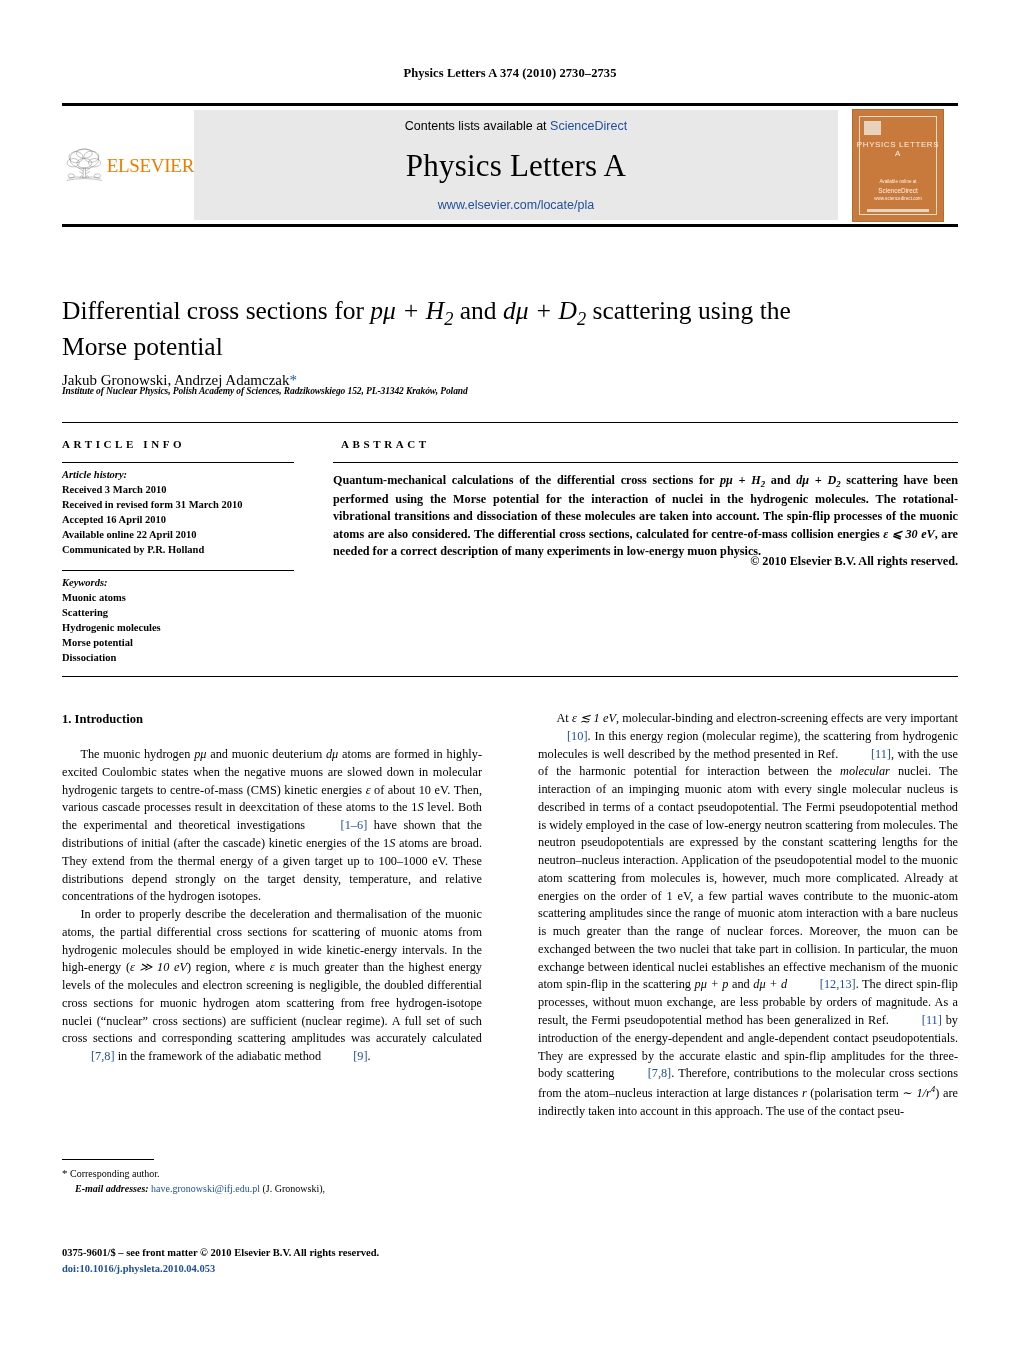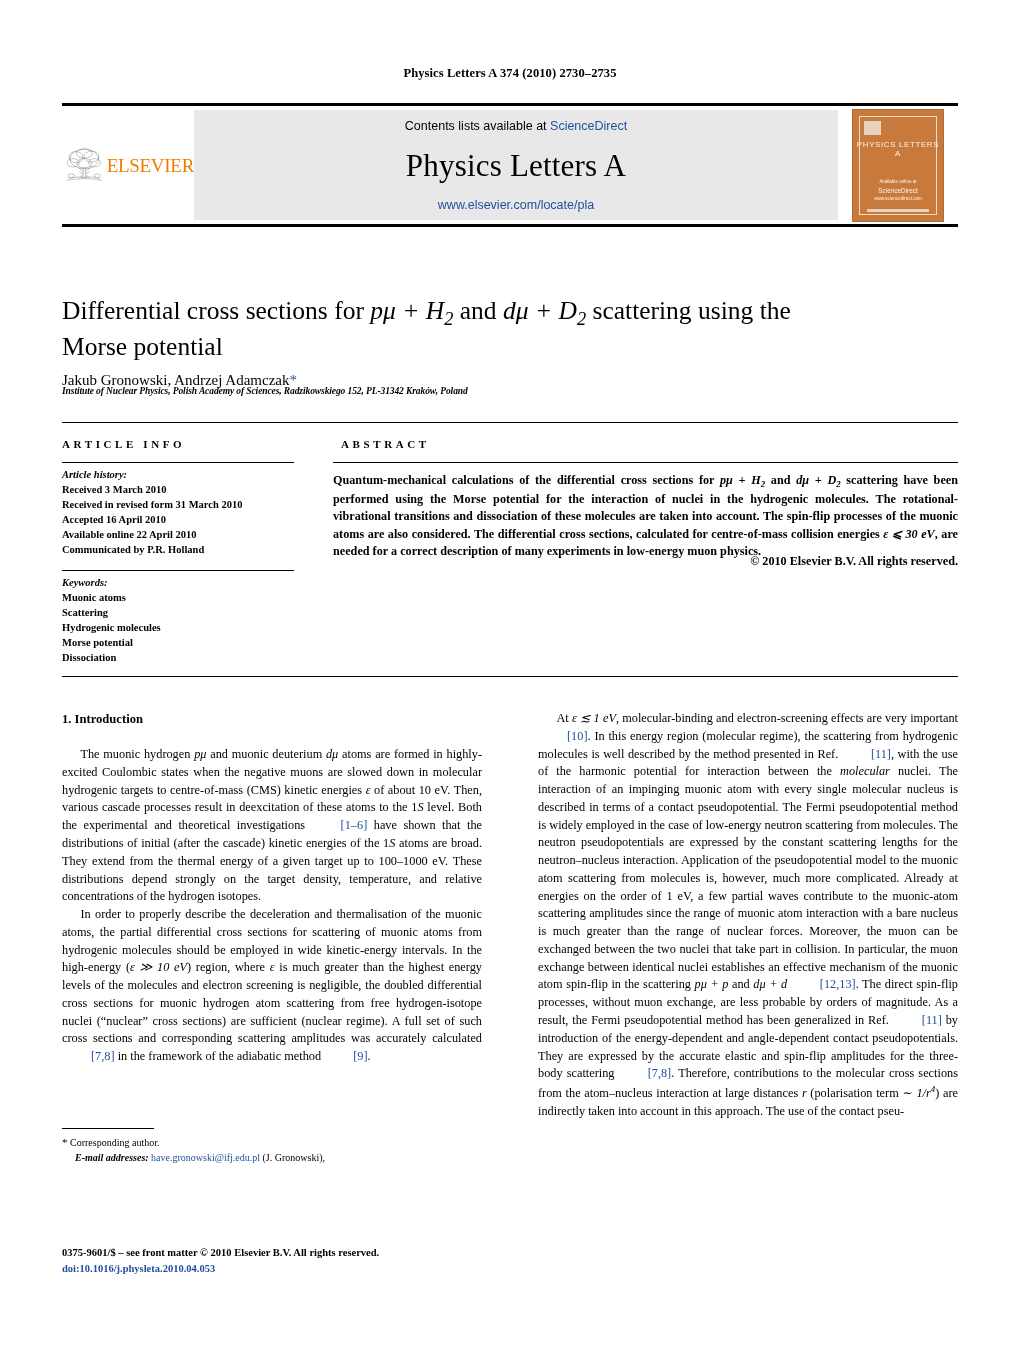--- a/index.html
+++ b/index.html
@@ -270,21 +270,21 @@
     margin: 0 0 18px 0;
   }
   .col p { margin: 0; text-indent: 1.5em; }
   .cite { color: #1f4e9c; margin-left: 29px; }
   .it { font-style: italic; }
 
   
   .footnote {
     position: absolute;
     left: 62px;
-    top: 1128px;
+    top: 1159px;
     width: 420px;
     font-size: 10px;
     line-height: 1.45;
   }
   .foot-rule {
     width: 92px;
     border-top: 1px solid #000;
     margin-bottom: 6px;
   }
   .foot-line { padding-left: 13px; text-indent: -13px; }

